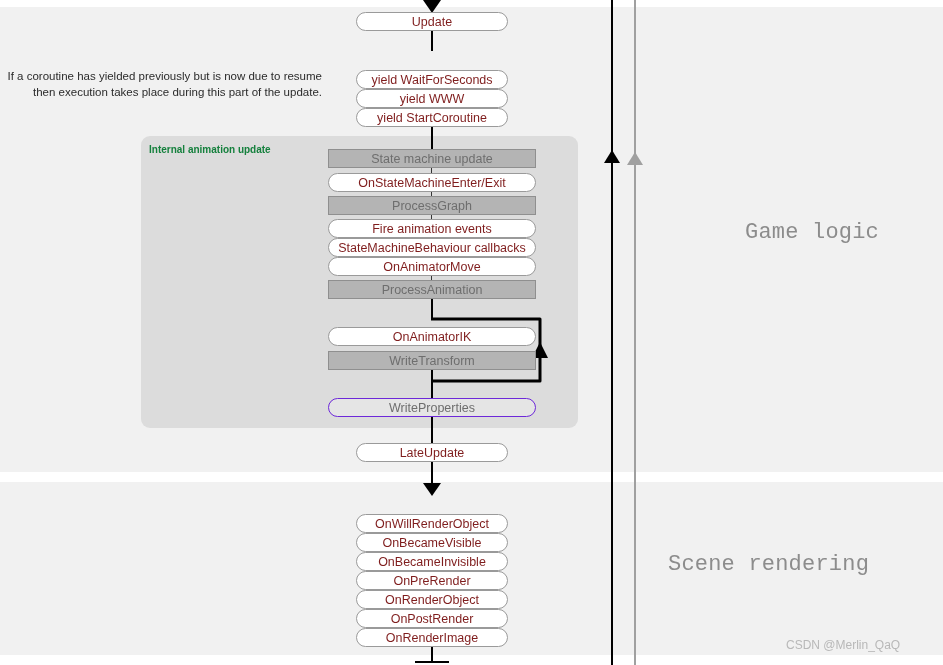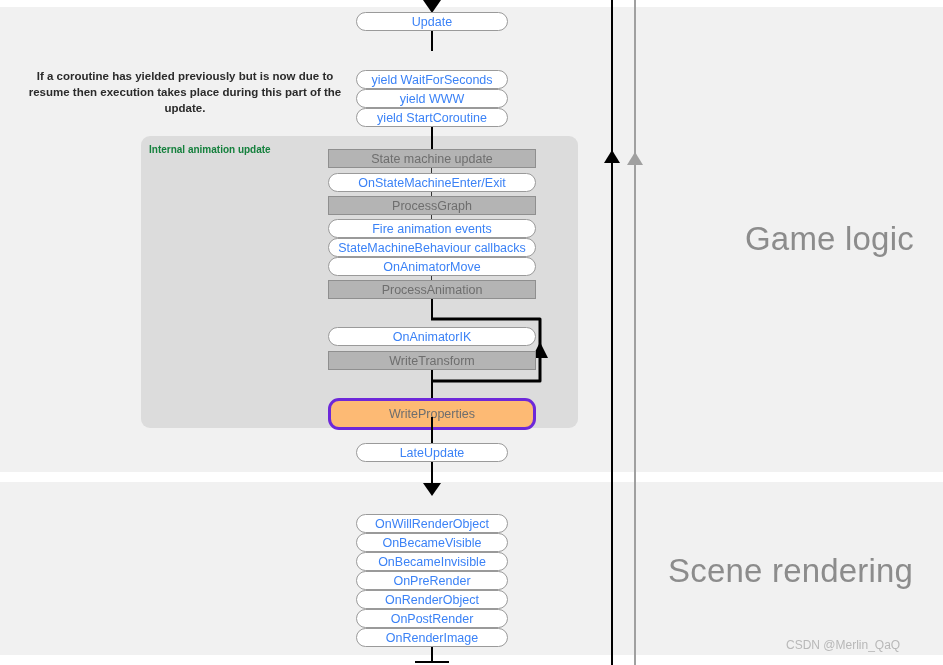--- a/index.html
+++ b/index.html
@@ -21,24 +21,25 @@
     position: absolute;
     left: 0;
     width: 943px;
     background: #f1f1f1;
   }
   #band-game-logic { top: 7px; height: 465px; }
   #band-scene-rendering { top: 482px; height: 173px; }
 
   .band-label {
     position: absolute;
-    font-size: 33px;
+    font-size: 22px;
     color: #8c8c8c;
     white-space: nowrap;
     letter-spacing: 0.2px;
+    font-family: Liberation Mono, monospace;
   }
   #label-game-logic { left: 745px; top: 220px; }
   #label-scene-rendering { left: 668px; top: 552px; }
 
   
   #anim-panel {
     position: absolute;
     left: 141px;
     top: 136px;
     width: 437px;
@@ -52,64 +53,63 @@
     top: 144px;
     font-size: 10px;
     font-weight: bold;
     color: #15803d;
     white-space: nowrap;
   }
 
   
   #note {
     position: absolute;
-    left: 25px;
+    left: 2px;
     top: 68px;
     width: 320px;
-    text-align: center;
+    text-align: right;
     font-size: 11.5px;
     line-height: 16px;
     color: #2b2b2b;
-    font-weight: bold;
   }
 
   
   .node {
     position: absolute;
     box-sizing: border-box;
     font-size: 12.5px;
     text-align: center;
     white-space: nowrap;
     display: flex;
     align-items: center;
     justify-content: center;
   }
   
   .node.callback {
     background: #ffffff;
     border: 1px solid #9a9a9a;
     border-radius: 11px;
-    color: #3b82f6;
+    color: #7f1d1d;
     height: 19px;
   }
   
   .node.internal {
     background: #b4b4b4;
     border: 1px solid #8f8f8f;
     border-radius: 0;
     color: #6e6e6e;
     height: 19px;
   }
   
   .node.internal-round {
-    background: #fdba74;
-    border: 3px solid #6d28d9;
+    background: #e5e5e5;
+    border: 1px solid #6d28d9;
     border-radius: 11px;
     color: #6e6e6e;
-    height: 32px;
+    height: 19px;
   }
 
   
   .col-outer { left: 356px; width: 152px; }
   
   .col-inner { left: 328px; width: 208px; }
 
   
   .vline {
     position: absolute;

